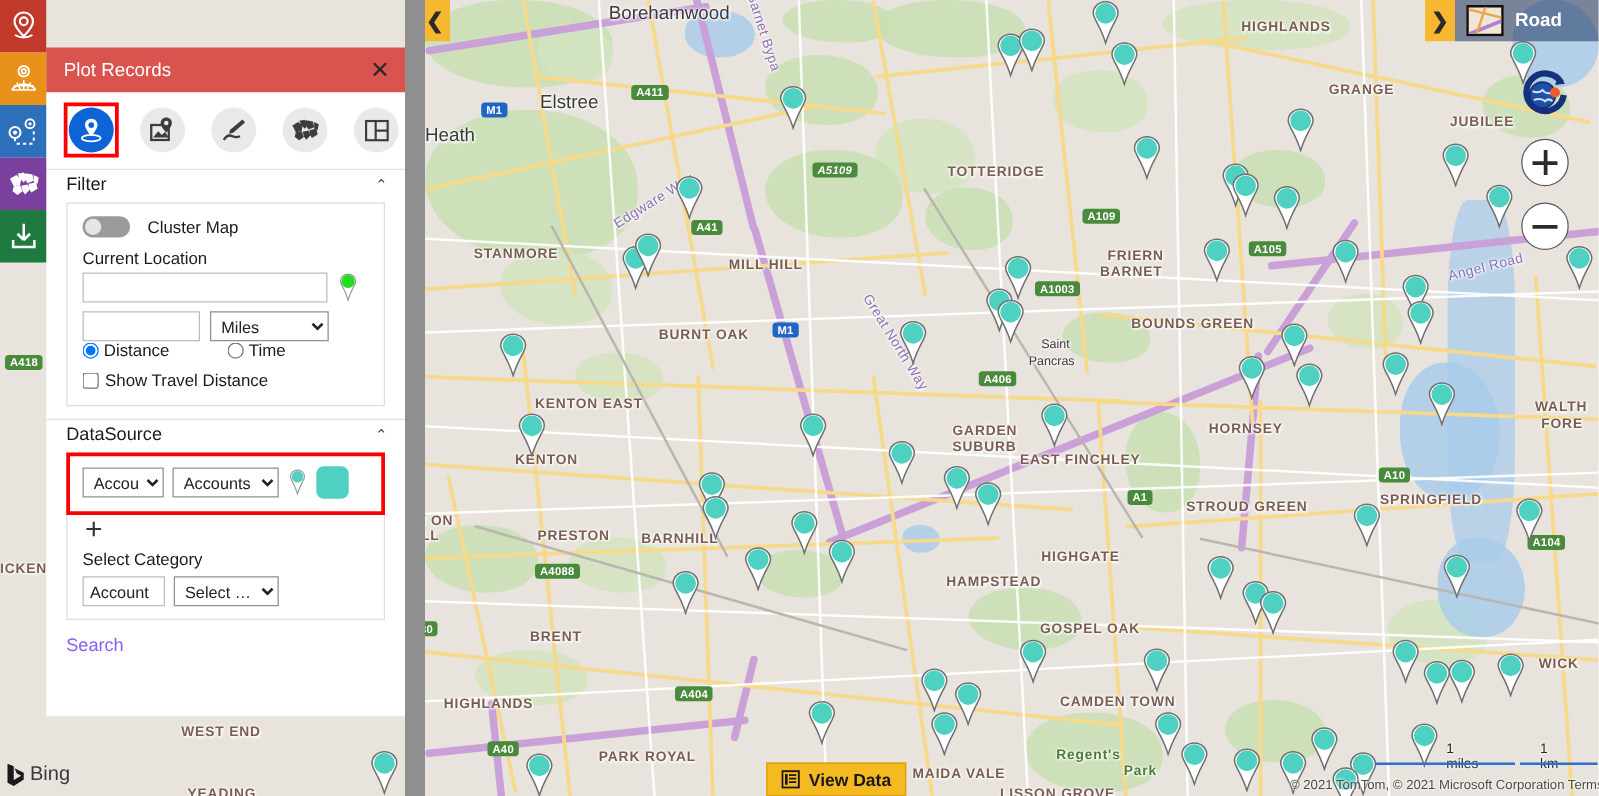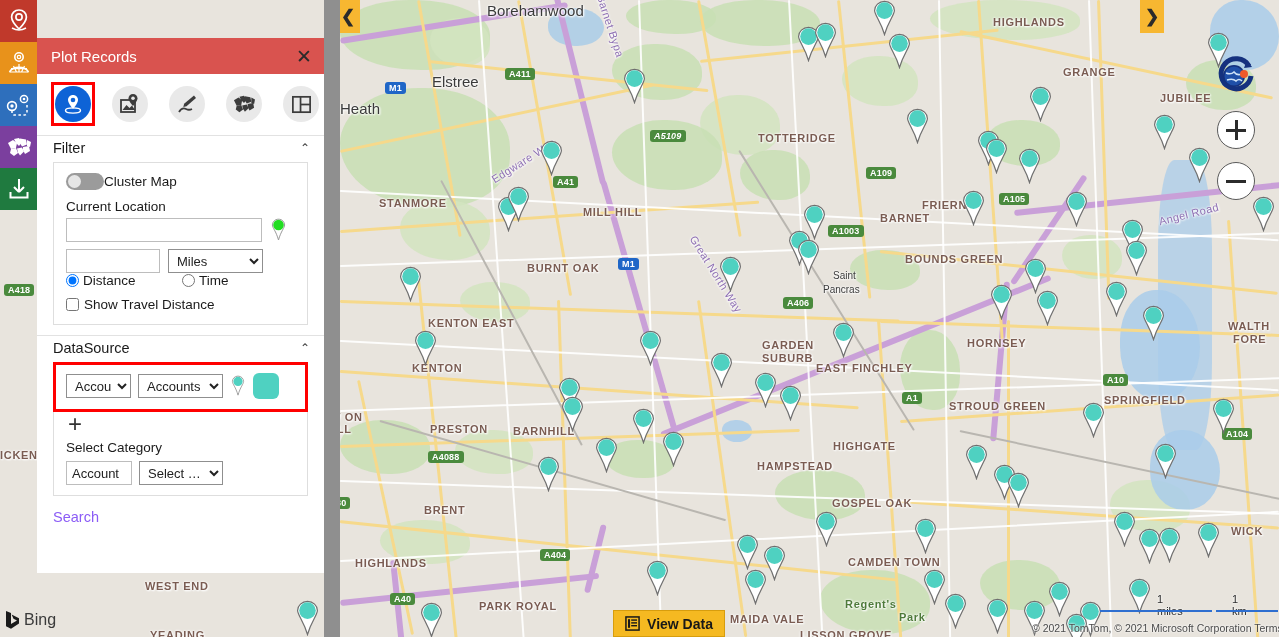--- a/index.html
+++ b/index.html
@@ -322,21 +322,21 @@
     <div id="map-labels">
         <span class="lbl town" style="left: 487px; top: 2px;">Borehamwood</span>
         <span class="lbl town" style="left: 432px; top: 73px;">Elstree</span>
         <span class="lbl town" style="left: 340px; top: 100px;">Heath</span>
         <span class="lbl" style="left: 993px; top: 16px;">HIGHLANDS</span>
         <span class="lbl" style="left: 1063px; top: 66px;">GRANGE</span>
         <span class="lbl" style="left: 1160px; top: 92px;">JUBILEE</span>
         <span class="lbl" style="left: 758px; top: 132px;">TOTTERIDGE</span>
         <span class="lbl" style="left: 379px; top: 197px;">STANMORE</span>
         <span class="lbl" style="left: 583px; top: 206px;">MILL HILL</span>
-        <span class="lbl" style="left: 922px; top: 199px;">FRIERN</span>
+        <span class="lbl" style="left: 886px; top: 199px;">FRIERN</span>
         <span class="lbl" style="left: 880px; top: 212px;">BARNET</span>
         <span class="lbl" style="left: 905px; top: 253px;">BOUNDS GREEN</span>
         <span class="lbl" style="left: 527px; top: 262px;">BURNT OAK</span>
         <span class="lbl town small" style="left: 833px; top: 270px;">Saint</span>
         <span class="lbl town small" style="left: 823px; top: 284px;">Pancras</span>
         <span class="lbl" style="left: 428px; top: 317px;">KENTON EAST</span>
         <span class="lbl" style="left: 762px; top: 339px;">GARDEN</span>
         <span class="lbl" style="left: 762px; top: 352px;">SUBURB</span>
         <span class="lbl" style="left: 967px; top: 337px;">HORNSEY</span>
         <span class="lbl" style="left: 816px; top: 362px;">EAST FINCHLEY</span>
@@ -807,20 +807,28 @@
   </div>
 
   <div id="collapse-left">
     <span class="chev-glyph">❮</span>
   </div>
 
   <div id="collapse-right">
     <span class="chev-glyph">❯</span>
   </div>
 
+  <div id="maptype-btn">
+    <div id="maptype-thumb">
+      <div class="t1"></div>
+        <div class="t2"></div>
+        <div class="t3"></div>
+    </div>
+    <span id="maptype-label">Road</span>
+  </div>
 
   <div id="compass-btn">
     <svg width="44" height="44" viewBox="0 0 44 44" aria-hidden="true">
       <path d="M35 12 A15 15 0 1 0 37 22" fill="none" stroke="#15317e" stroke-width="5"></path>
       <path d="M33 6 L38 13 L30 14 Z" fill="#15317e"></path>
       <circle cx="20" cy="22" r="11" fill="#15317e"></circle>
       <circle cx="20" cy="22" r="9.5" fill="#1f4fa8"></circle>
       <path d="M12 19 q5 2 8 -1 q3 4 8 2 M13 26 q6 -2 9 1 q3 -3 6 0" stroke="#cfe3f7" stroke-width="1.6" fill="none"></path>
       <circle cx="30" cy="20" r="4" fill="#ef5a2a"></circle>
     </svg>
@@ -972,21 +980,21 @@
             </svg>
           </div>
         </div>
       </div>
 
       <div class="sect-head">
         <span class="sect-title">Filter</span>
         <span class="chev">⌃</span>
       </div>
       <div class="sect-box">
-        <div class="row" style="align-items:center;">
+        <div class="row" style="gap:14px;align-items:center;">
           <span class="toggle">
               <span class="knob"></span>
             </span>
           <span class="ctl-label">Cluster Map</span>
         </div>
 
         <div class="field-label">Current Location</div>
         <div class="row" style="gap:8px;">
           <input class="txt" type="text" style="width: 196px;" placeholder="">
           <svg width="17" height="24" viewBox="0 0 17 24">

